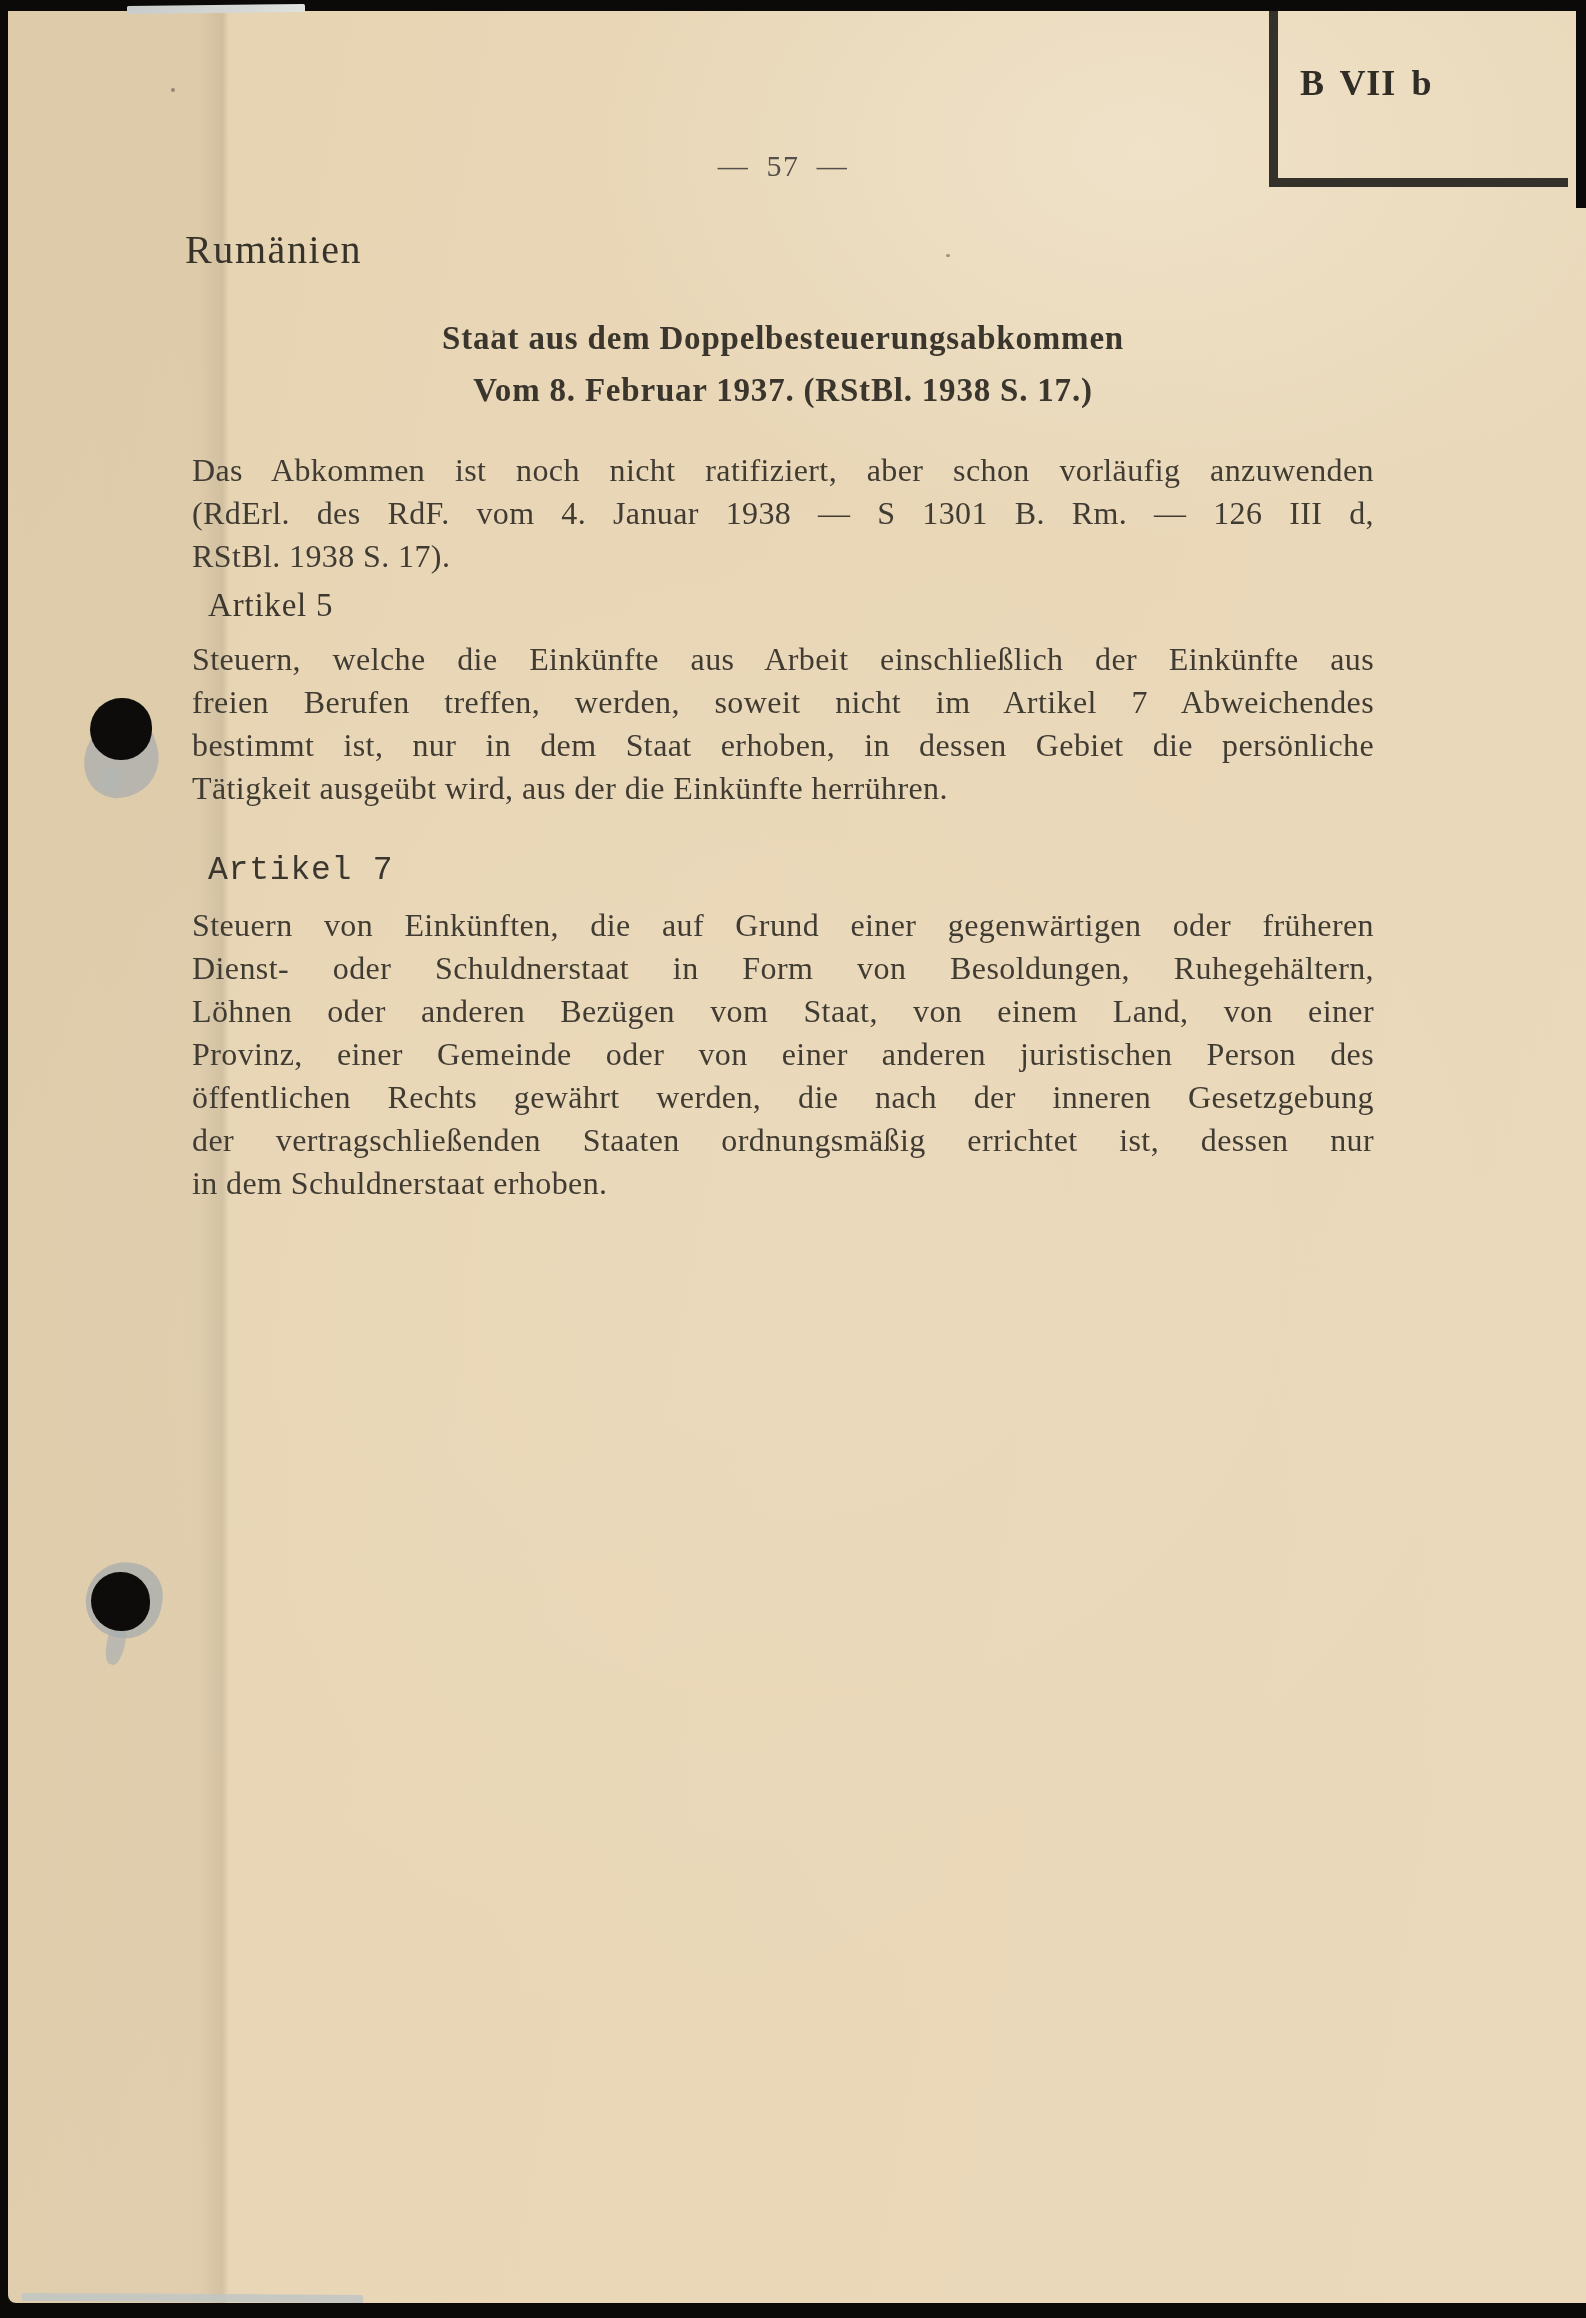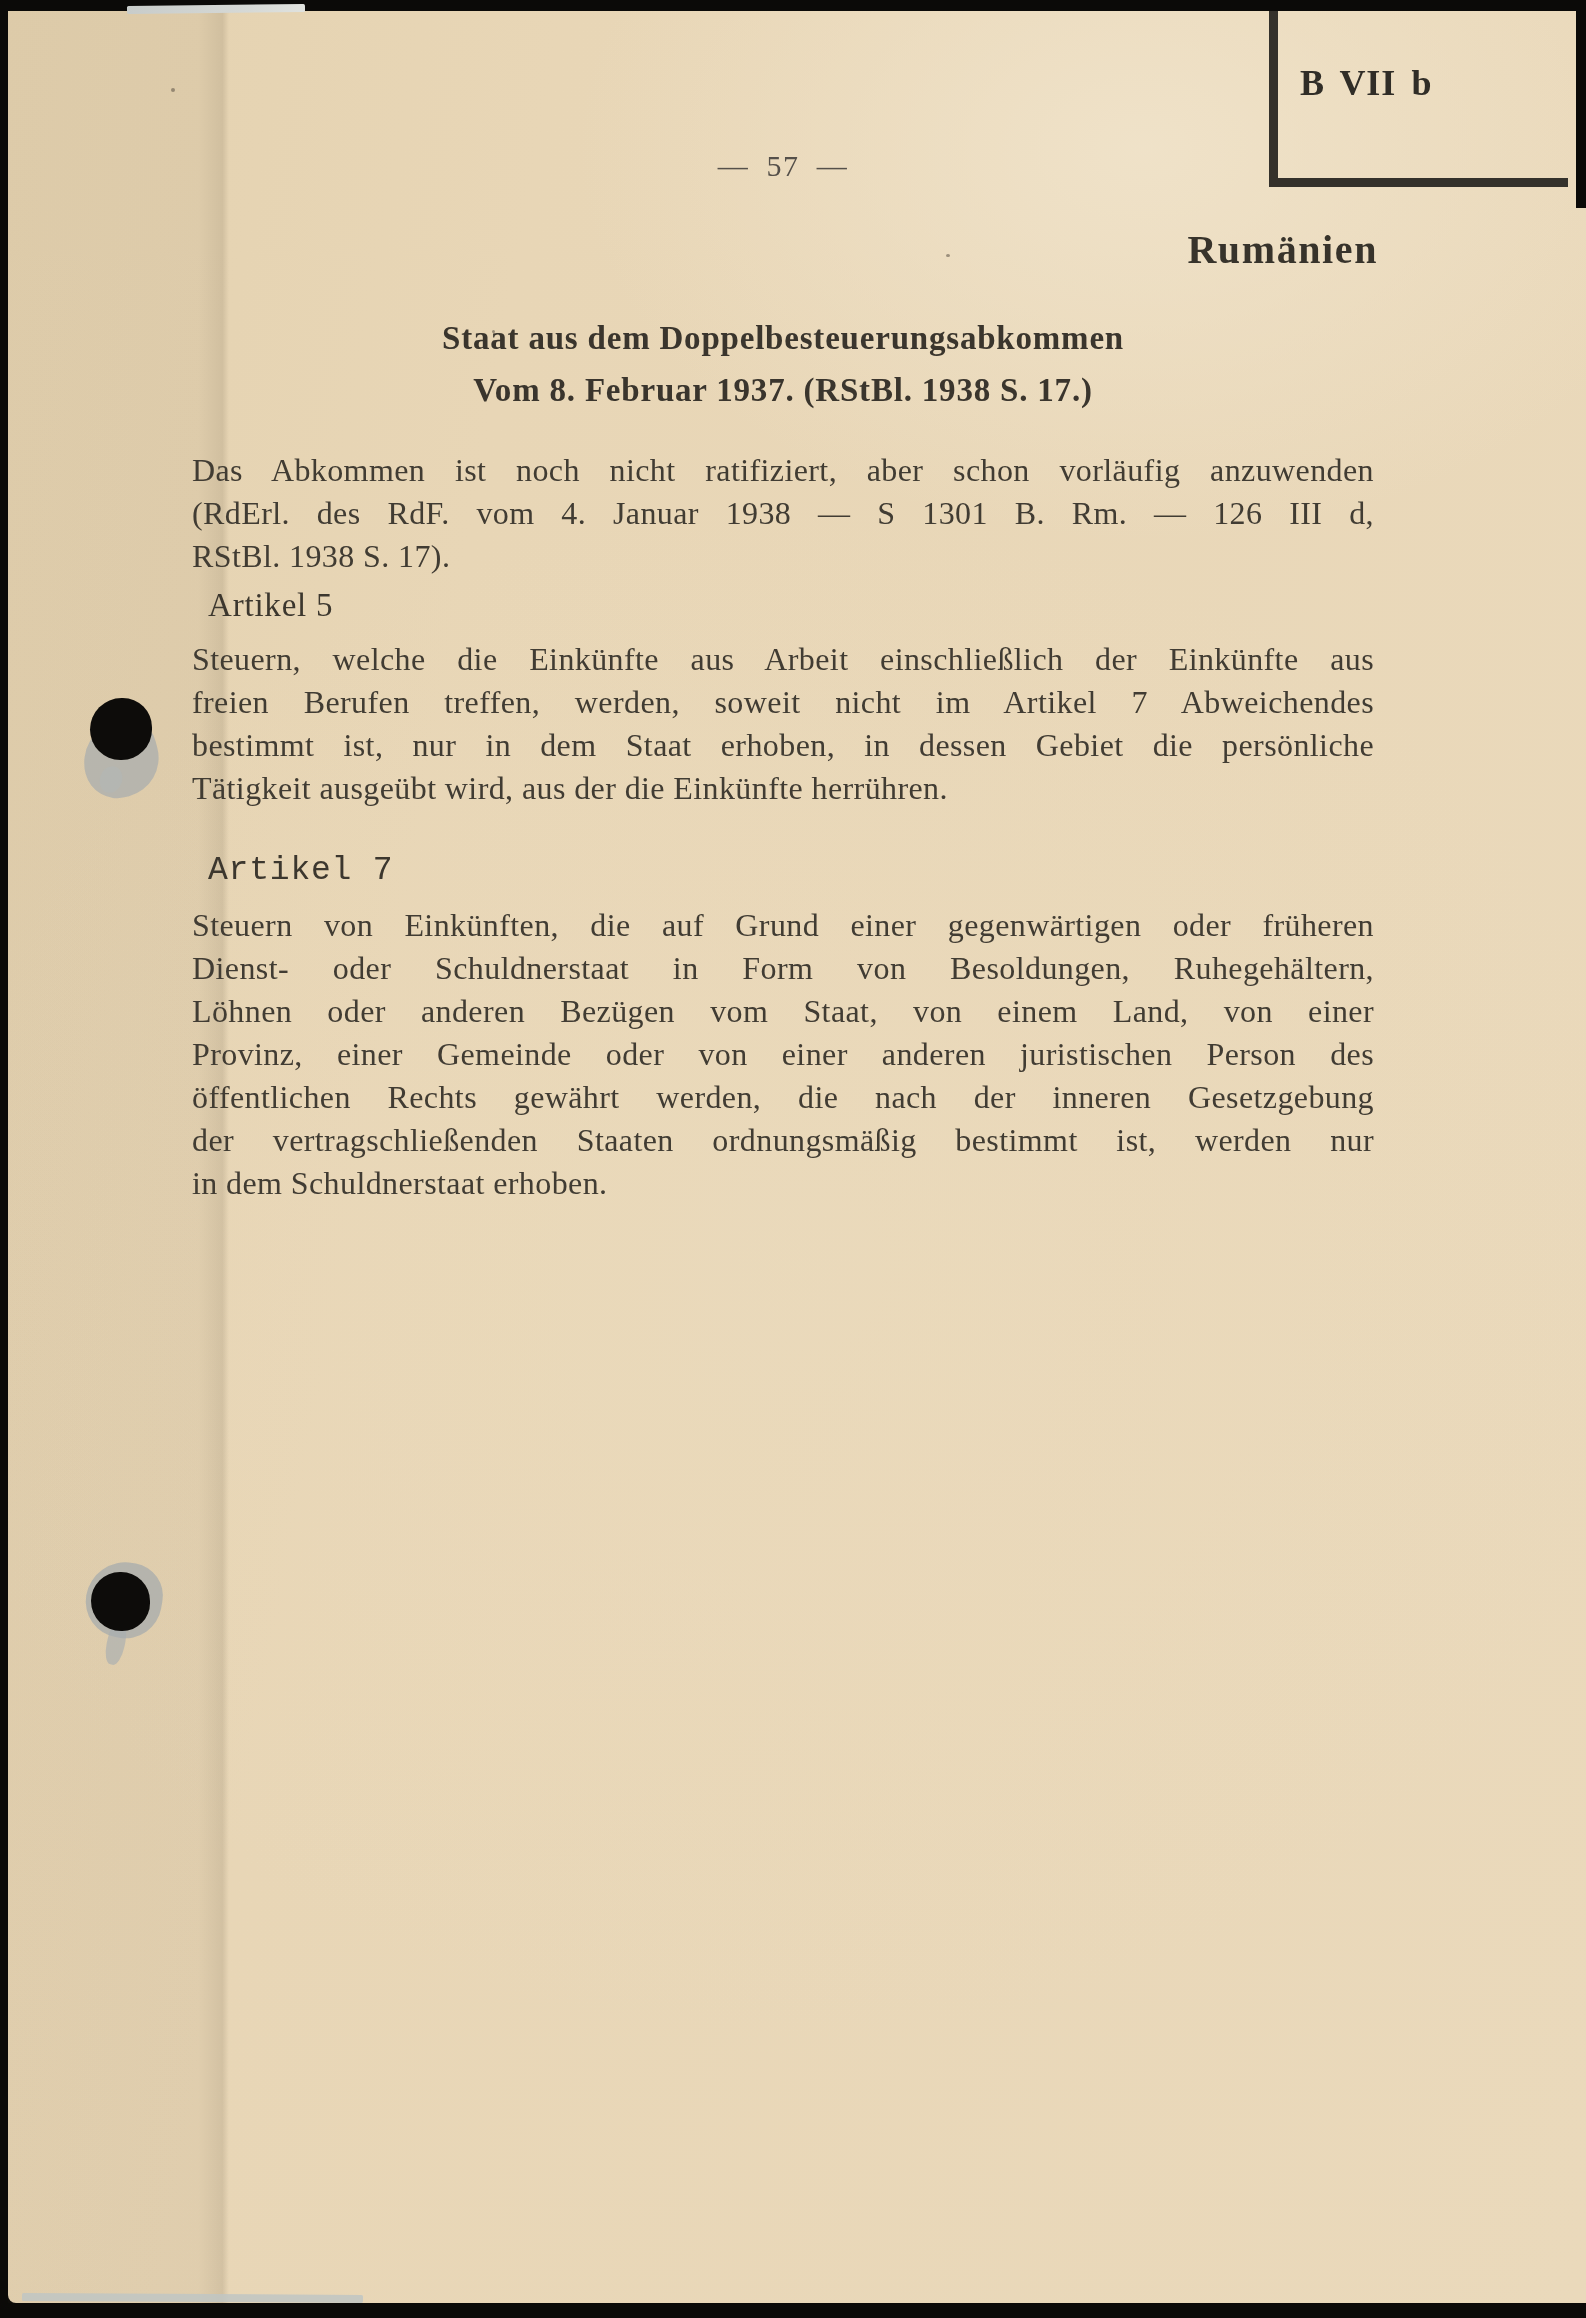--- a/index.html
+++ b/index.html
@@ -37,22 +37,22 @@
     letter-spacing:0.8px; word-spacing:5.6px; line-height:40px;padding-left:22px;
   }
   .right-black { position:absolute; right:0; top:0; width:10.3px; height:197px; background:#0b0a08; }
 
   .pageno {
     position:absolute; top:136px; left:184px; width:1182px;
     text-align:center; font-size:30px; line-height:38px;
     color:#55504a; letter-spacing:1.6px; word-spacing:8px;
   }
   .doc-title {
-    position:absolute; top:217px; left:188px; width:1182px;
-    text-align:right; font-size:40px; line-height:44px; font-weight:bold;
+    position:absolute; top:217px; left:177px; width:1182px;
+    text-align:left; font-size:40px; line-height:44px; font-weight:normal;
     color:#37332b; letter-spacing:1.6px;
   }
   .subtitle {
     position:absolute; left:184px; width:1182px;
     text-align:center; font-size:33px; line-height:40px; font-weight:bold;
     color:#3a352d; letter-spacing:0.8px;
   }
   .sub1 { top:307px; }
   .sub2 { top:359px; }
 
@@ -147,21 +147,21 @@
     <div class="lline">Tätigkeit ausgeübt wird, aus der die Einkünfte herrühren.</div>
   </div>
 
   <div class="art-heading h-art7">Artikel 7</div>
   <div class="para p-art7">
     <div class="jline">Steuern von Einkünften, die auf Grund einer gegenwärtigen oder früheren</div>
     <div class="jline">Dienst- oder Schuldnerstaat in Form von Besoldungen, Ruhegehältern,</div>
     <div class="jline">Löhnen oder anderen Bezügen vom Staat, von einem Land, von einer</div>
     <div class="jline">Provinz, einer Gemeinde oder von einer anderen juristischen Person des</div>
     <div class="jline">öffentlichen Rechts gewährt werden, die nach der inneren Gesetzgebung</div>
-    <div class="jline">der vertragschließenden Staaten ordnungsmäßig bestimmt ist, werden nur</div>
+    <div class="jline">der vertragschließenden Staaten ordnungsmäßig errichtet ist, dessen nur</div>
     <div class="lline">in dem Schuldnerstaat erhoben.</div>
   </div>
 
   <div class="halo halo-1"></div>
   <div class="halo halo-1b"></div>
   <div class="hole hole-1"></div>
 
   <div class="halo halo-2"></div>
   <div class="halo halo-2b"></div>
   <div class="hole hole-2"></div>

